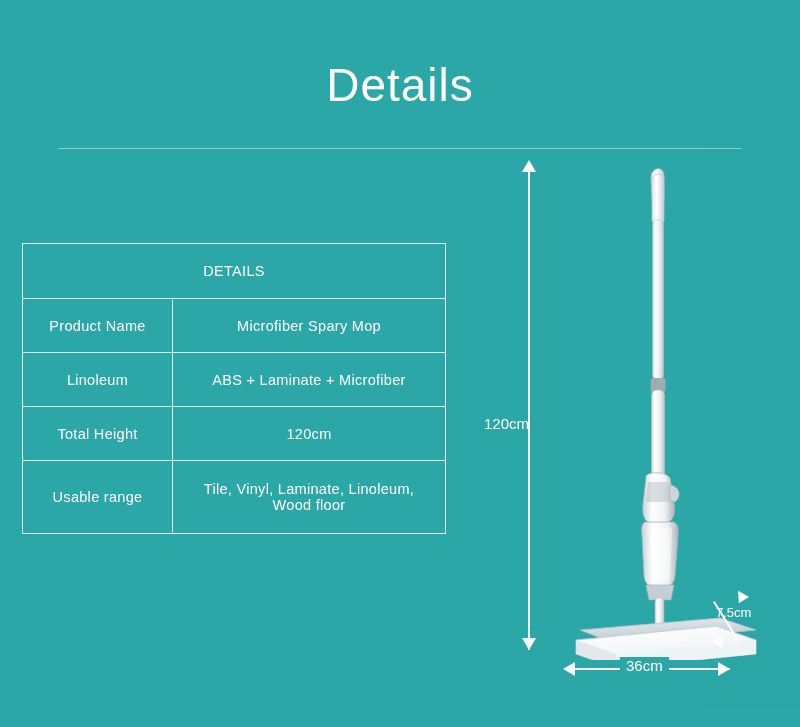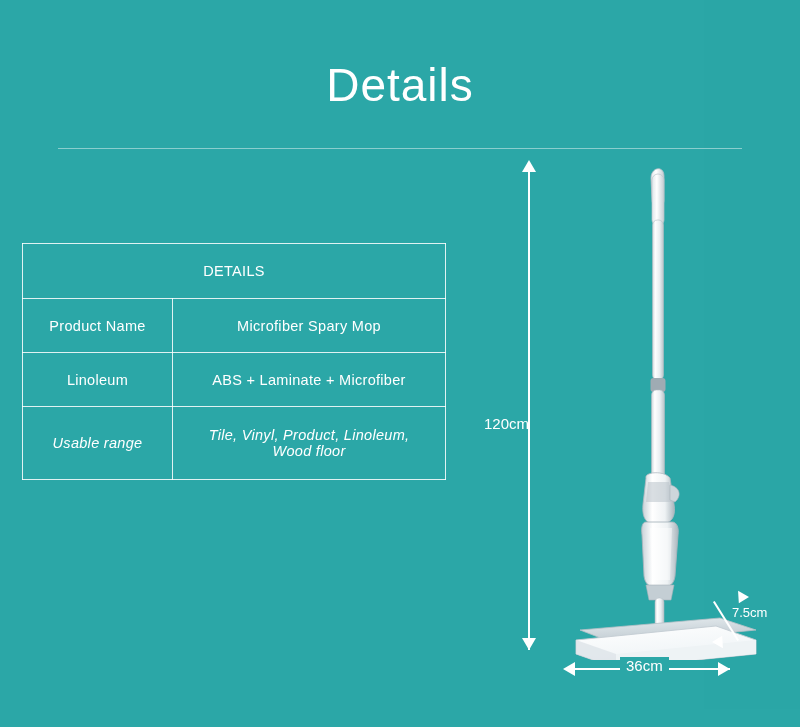--- a/index.html
+++ b/index.html
@@ -64,21 +64,20 @@
     font-size: 14.5px;
   }
   .spec-table tr.data-row td {
     height: 53px;
   }
   .spec-table tr.data-row td.label-cell {
     width: 137px;
   }
   .spec-table tr.tall-row td {
     height: 72px;
-    font-style: italic;
   }
   .cell-line2 {
     display: block;
   }
   
   .product-area {
     position: absolute;
     left: 460px;
     top: 160px;
     width: 330px;
@@ -178,21 +177,21 @@
     transform: rotate(-32deg);
   }
   .dim-d-cap-bot {
     left: 254px;
     top: 478px;
     border-top: 11px solid #ffffff;
     transform: rotate(-32deg);
   }
   .dim-d-label {
     position: absolute;
-    left: 272px;
+    left: 256px;
     top: 445px;
     color: #ffffff;
     font-size: 13px;
     white-space: nowrap;
   }
   
   .mop {
     position: absolute;
     left: 100px;
     top: 0px;
@@ -222,24 +221,28 @@
         <td colspan="2">DETAILS</td>
       </tr>
       <tr class="data-row">
         <td class="label-cell">Product Name</td>
         <td>Microfiber Spary Mop</td>
       </tr>
       <tr class="data-row">
         <td class="label-cell">Linoleum</td>
         <td>ABS +  Laminate + Microfiber</td>
       </tr>
+      <tr class="data-row">
+        <td class="label-cell">Total Height</td>
+        <td>120cm</td>
+      </tr>
       <tr class="tall-row">
         <td class="label-cell">Usable range</td>
         <td>
-          <span class="cell-line2">Tile, Vinyl, Product, Linoleum,</span>
+          <span class="cell-line2">Tile, Vinyl, Laminate, Linoleum,</span>
           <span class="cell-line2">Wood floor</span>
         </td>
       </tr>
     </tbody>
   </table>
 
   <div class="product-area">
 
     <div class="dim-v"></div>
     <div class="dim-v-cap-top"></div>

